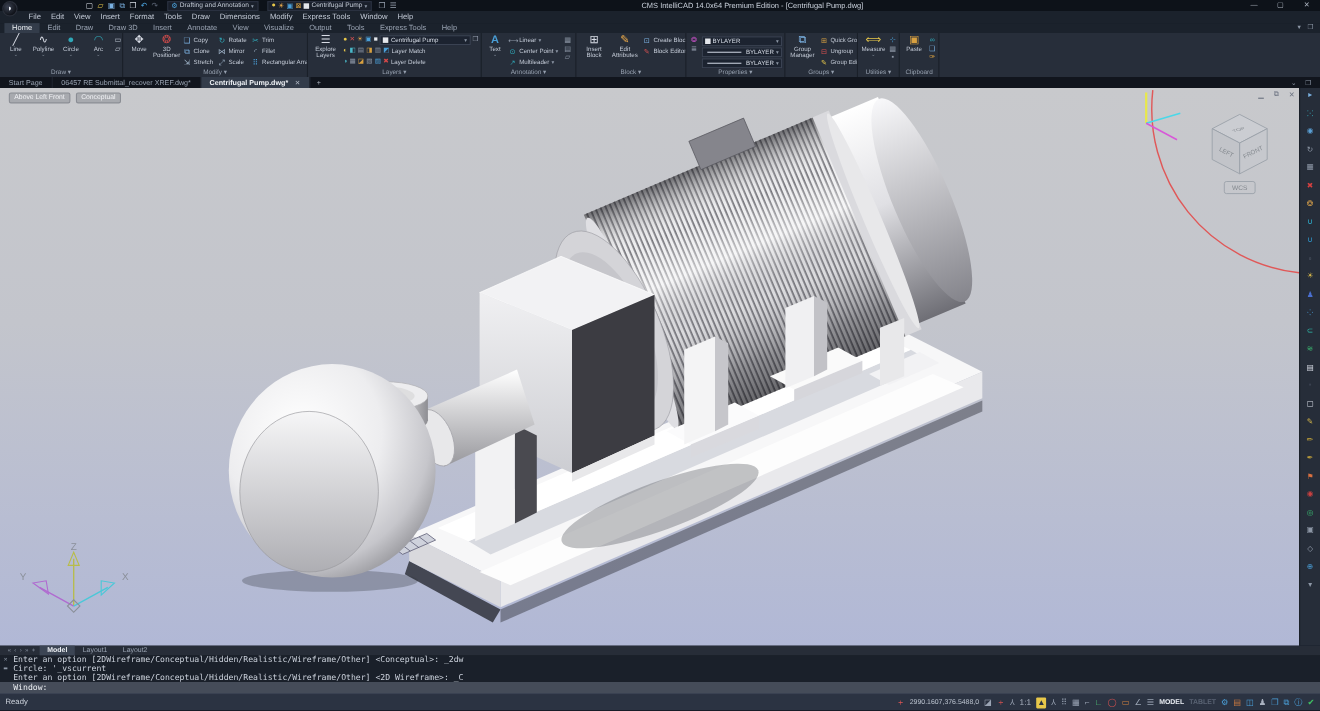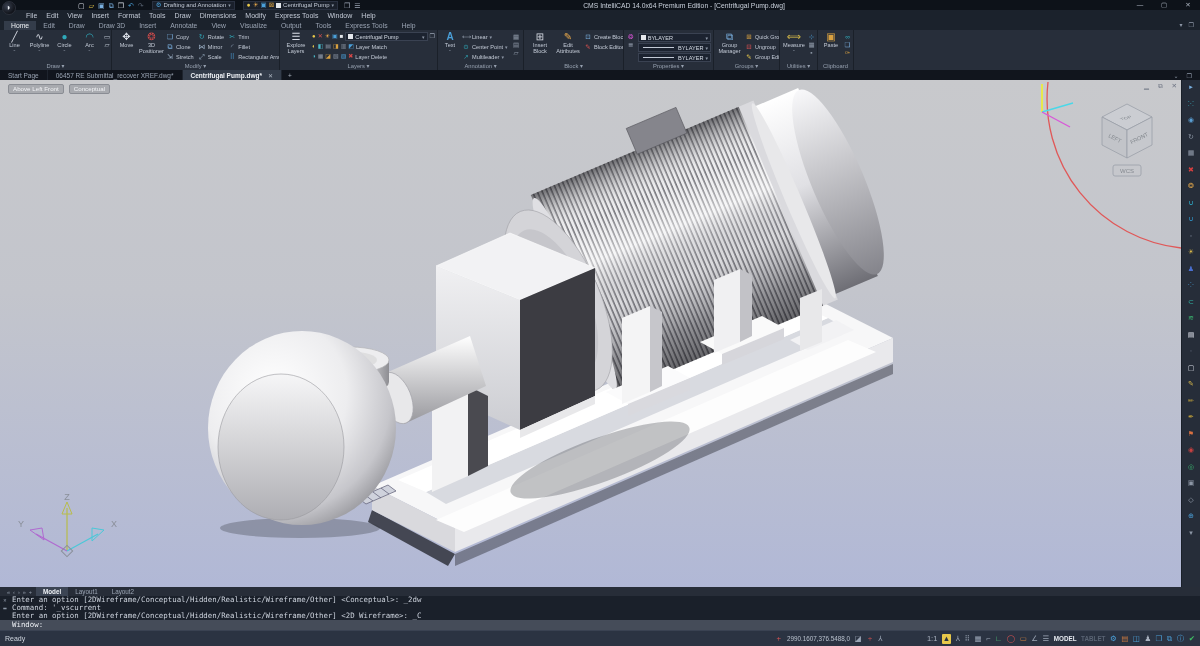--- a/index.html
+++ b/index.html
@@ -709,34 +709,34 @@
       <span class="ltab">Layout1</span>
       <span class="ltab">Layout2</span>
     </span>
 </div>
 
 <div class="band cmd">
   <div class="cmdgutter">
       <span>✕</span>
       <span>▬</span>
     </div>
-  <div class="cmdlines"><div>Enter an option [2DWireframe/Conceptual/Hidden/Realistic/Wireframe/Other] &lt;Conceptual&gt;: _2dw</div><div>Command: '_vscurrent</div><div>Enter an option [2DWireframe/Conceptual/Hidden/Realistic/Wireframe/Other] &lt;2D Wireframe&gt;: _C</div></div>
+  <div class="cmdlines"><div>Enter an option [2DWireframe/Conceptual/Hidden/Realistic/Wireframe/Other] &lt;Conceptual&gt;: _2dw</div><div>Circle: '_vscurrent</div><div>Enter an option [2DWireframe/Conceptual/Hidden/Realistic/Wireframe/Other] &lt;2D Wireframe&gt;: _C</div></div>
 </div>
 <div class="band cmdprompt">Window:</div>
 
 <div class="band statusbar">
   <span>Ready</span>
   <div class="sright">
     <span class="sicon ic" style="color:#e05555">＋</span>
     <span class="scoords">2990.1607,376.5488,0</span>
     <span style="display:flex;gap:4.5px">
         <span class="sicon ic" style="color: rgb(154, 164, 180);">◪</span>
         <span class="sicon ic" style="color: rgb(208, 80, 80);">＋</span>
         <span class="sicon ic" style="color: rgb(154, 164, 180);">⅄</span>
-        <span class="sicon ic" style="color: rgb(170, 178, 192); margin-left: 40px;">1:1</span>
+        <span class="sicon ic" style="color: rgb(170, 178, 192);">1:1</span>
         <span class="sicon ic hl" style="color: rgb(43, 51, 66);">▲</span>
         <span class="sicon ic" style="color: rgb(154, 164, 180);">⅄</span>
         <span class="sicon ic" style="color: rgb(154, 164, 180);">⠿</span>
         <span class="sicon ic" style="color: rgb(154, 164, 180);">▦</span>
         <span class="sicon ic" style="color: rgb(154, 164, 180);">⌐</span>
         <span class="sicon ic" style="color: rgb(80, 200, 120);">∟</span>
         <span class="sicon ic" style="color: rgb(208, 80, 80);">◯</span>
         <span class="sicon ic" style="color: rgb(208, 128, 64);">▭</span>
         <span class="sicon ic" style="color: rgb(154, 164, 180);">∠</span>
         <span class="sicon ic" style="color: rgb(154, 164, 180);">☰</span>

